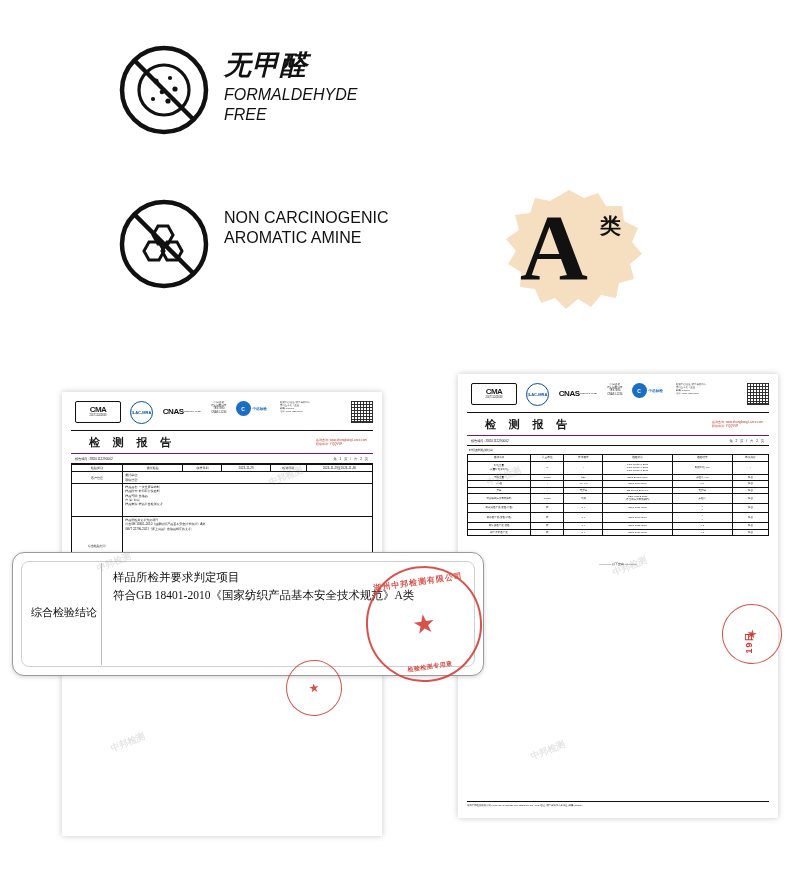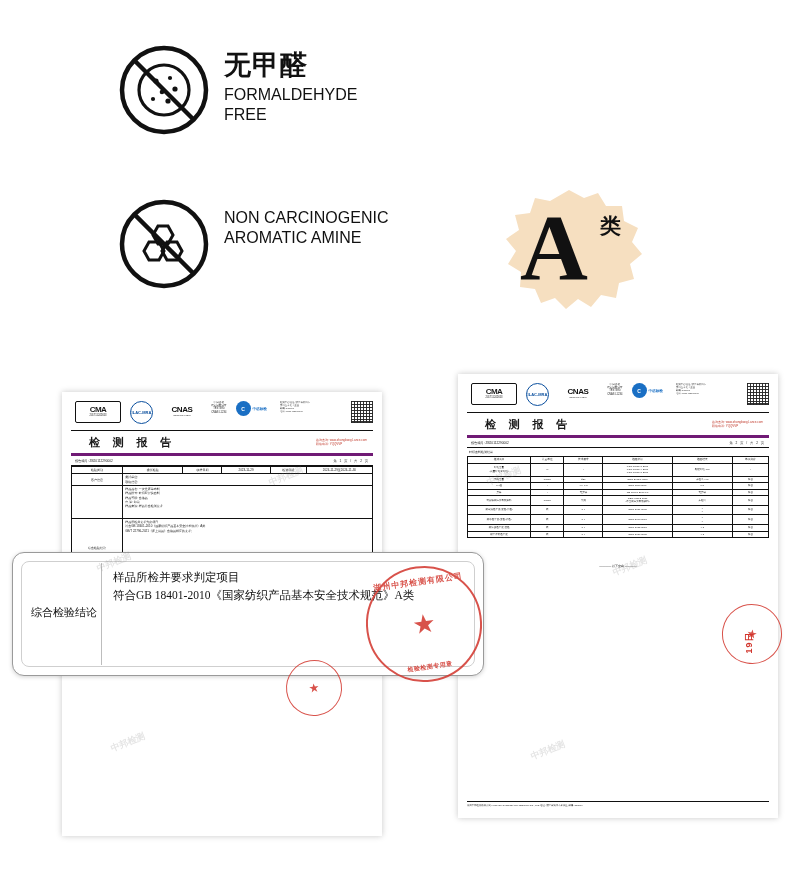--- a/index.html
+++ b/index.html
@@ -47,21 +47,21 @@
     white-space: nowrap;
   }
   .badge-en {
     font-size: 16px;
     color: #111;
     line-height: 1.25;
     margin-top: 4px;
     white-space: pre-line;
   }
 
-  #badge-formaldehyde { left: 118px; top: 44px; }
+  #badge-formaldehyde { left: 118px; top: 44px; font-style: italic; }
   #badge-fluorescence { left: 428px; top: 44px; }
   #badge-amine       { left: 118px; top: 198px; }
 
   
   .badge-icon svg { display: block; }
 
   
   .a-seal {
     position: absolute;
     left: 494px;
@@ -136,21 +136,21 @@
   .logo-cma .big { font-size: 8px; font-weight: bold; letter-spacing: -0.5px;}
   .logo-cma .sm { font-size: 2.6px; margin-top: 1px;}
   .logo-circ {
     width: 21px; height: 21px; border-radius: 50%;
     border: 1px solid #0a4f9e;
     display:flex; align-items:center; justify-content:center;
     font-size: 4px; color: #0a4f9e; font-weight: bold;
   }
   .logo-cnas {
     width: 40px; height: 20px;
-    display:flex; flex-direction: column;
+    display:flex; flex-direction: row;
     align-items:center; justify-content:center;
   }
   .logo-cnas .main { font-size: 8px; font-weight: bold; color: #111; letter-spacing:-0.4px;}
   .logo-cnas .sub { font-size: 2.4px; color:#333; }
   .logo-testing {
     font-size: 2.6px; color: #222; line-height: 1.25; text-align:center;
   }
   .logo-cbt {
     display:flex; align-items:center; gap:2px;
   }
@@ -165,21 +165,21 @@
     width: 22px; height: 22px; margin-left: auto;
     background:
       repeating-linear-gradient(0deg,#111 0 1.5px,#fff 1.5px 3px),
       repeating-linear-gradient(90deg,#111 0 1.5px,#fff 1.5px 3px);
     background-blend-mode: multiply;
     opacity: .85;
   }
 
   .rep-title-row {
     border-top: 1px solid #111;
-    border-bottom: 3px solid #701a75;
+    border-bottom: 1px solid #701a75;
     margin-top: 3px;
     display: flex;
     align-items: center;
     height: 22px;
   }
   .rep-title {
     font-size: 11px;
     font-weight: bold;
     letter-spacing: 5px;
     padding-left: 18px;

